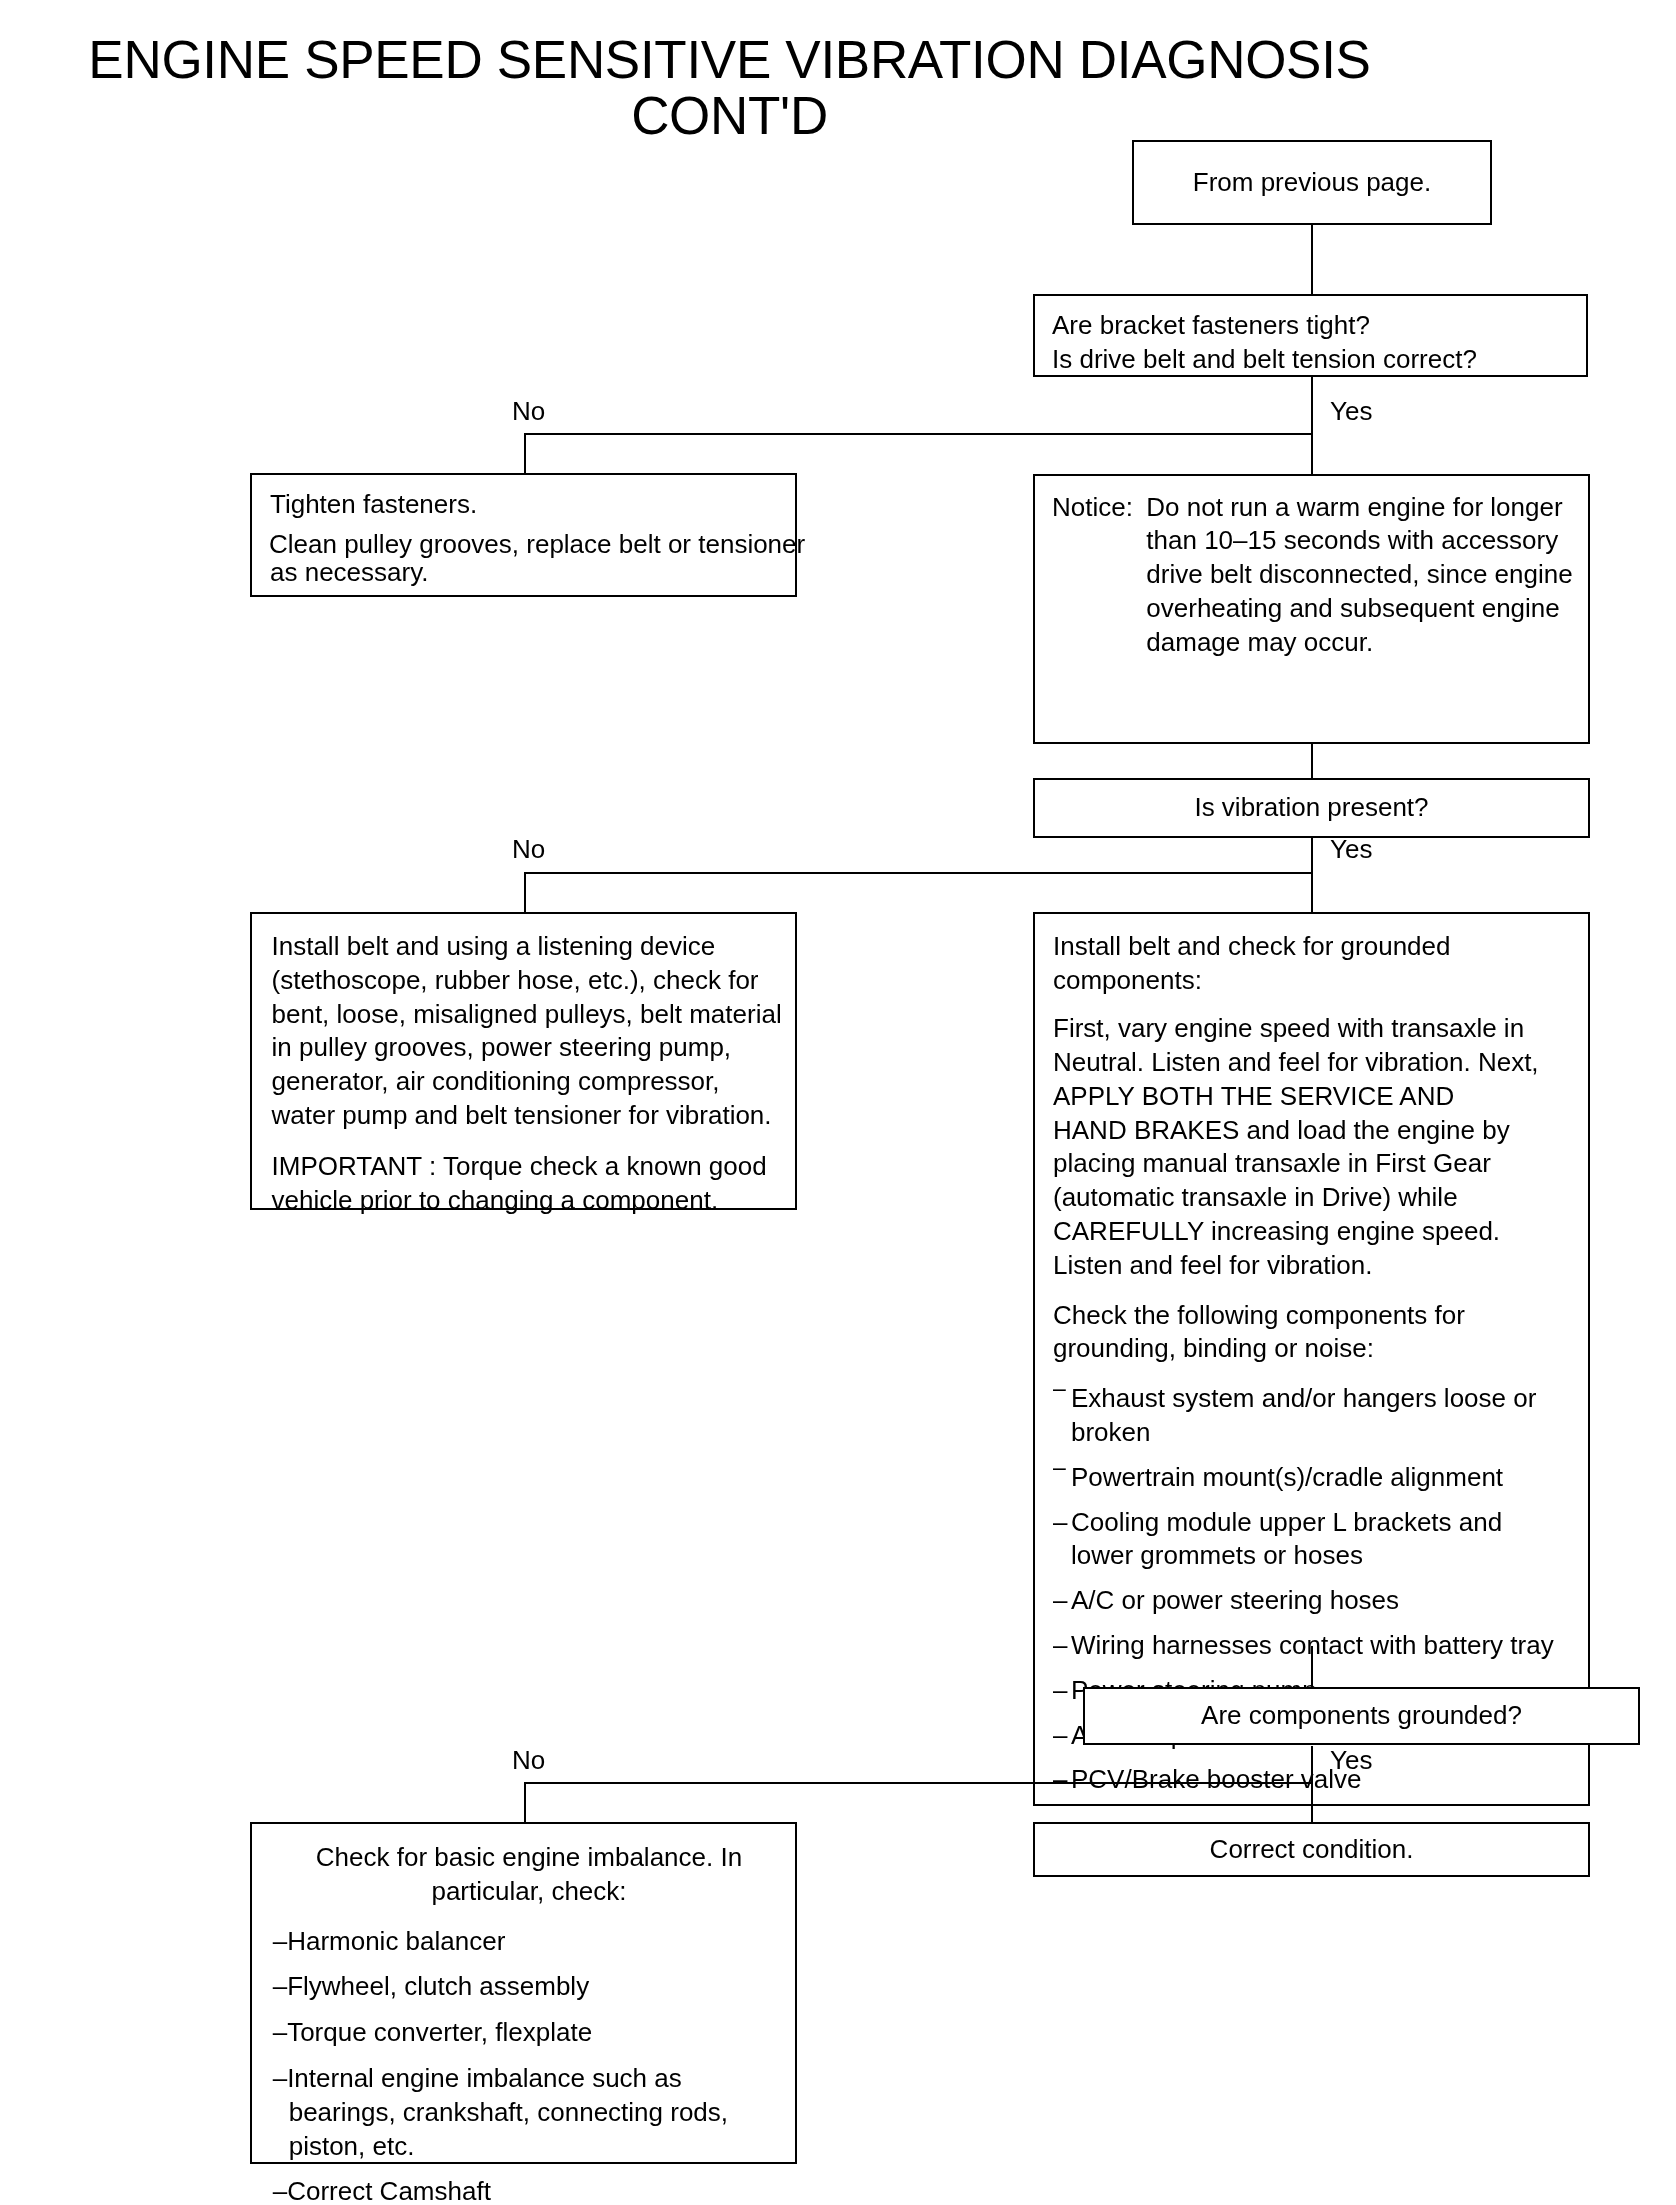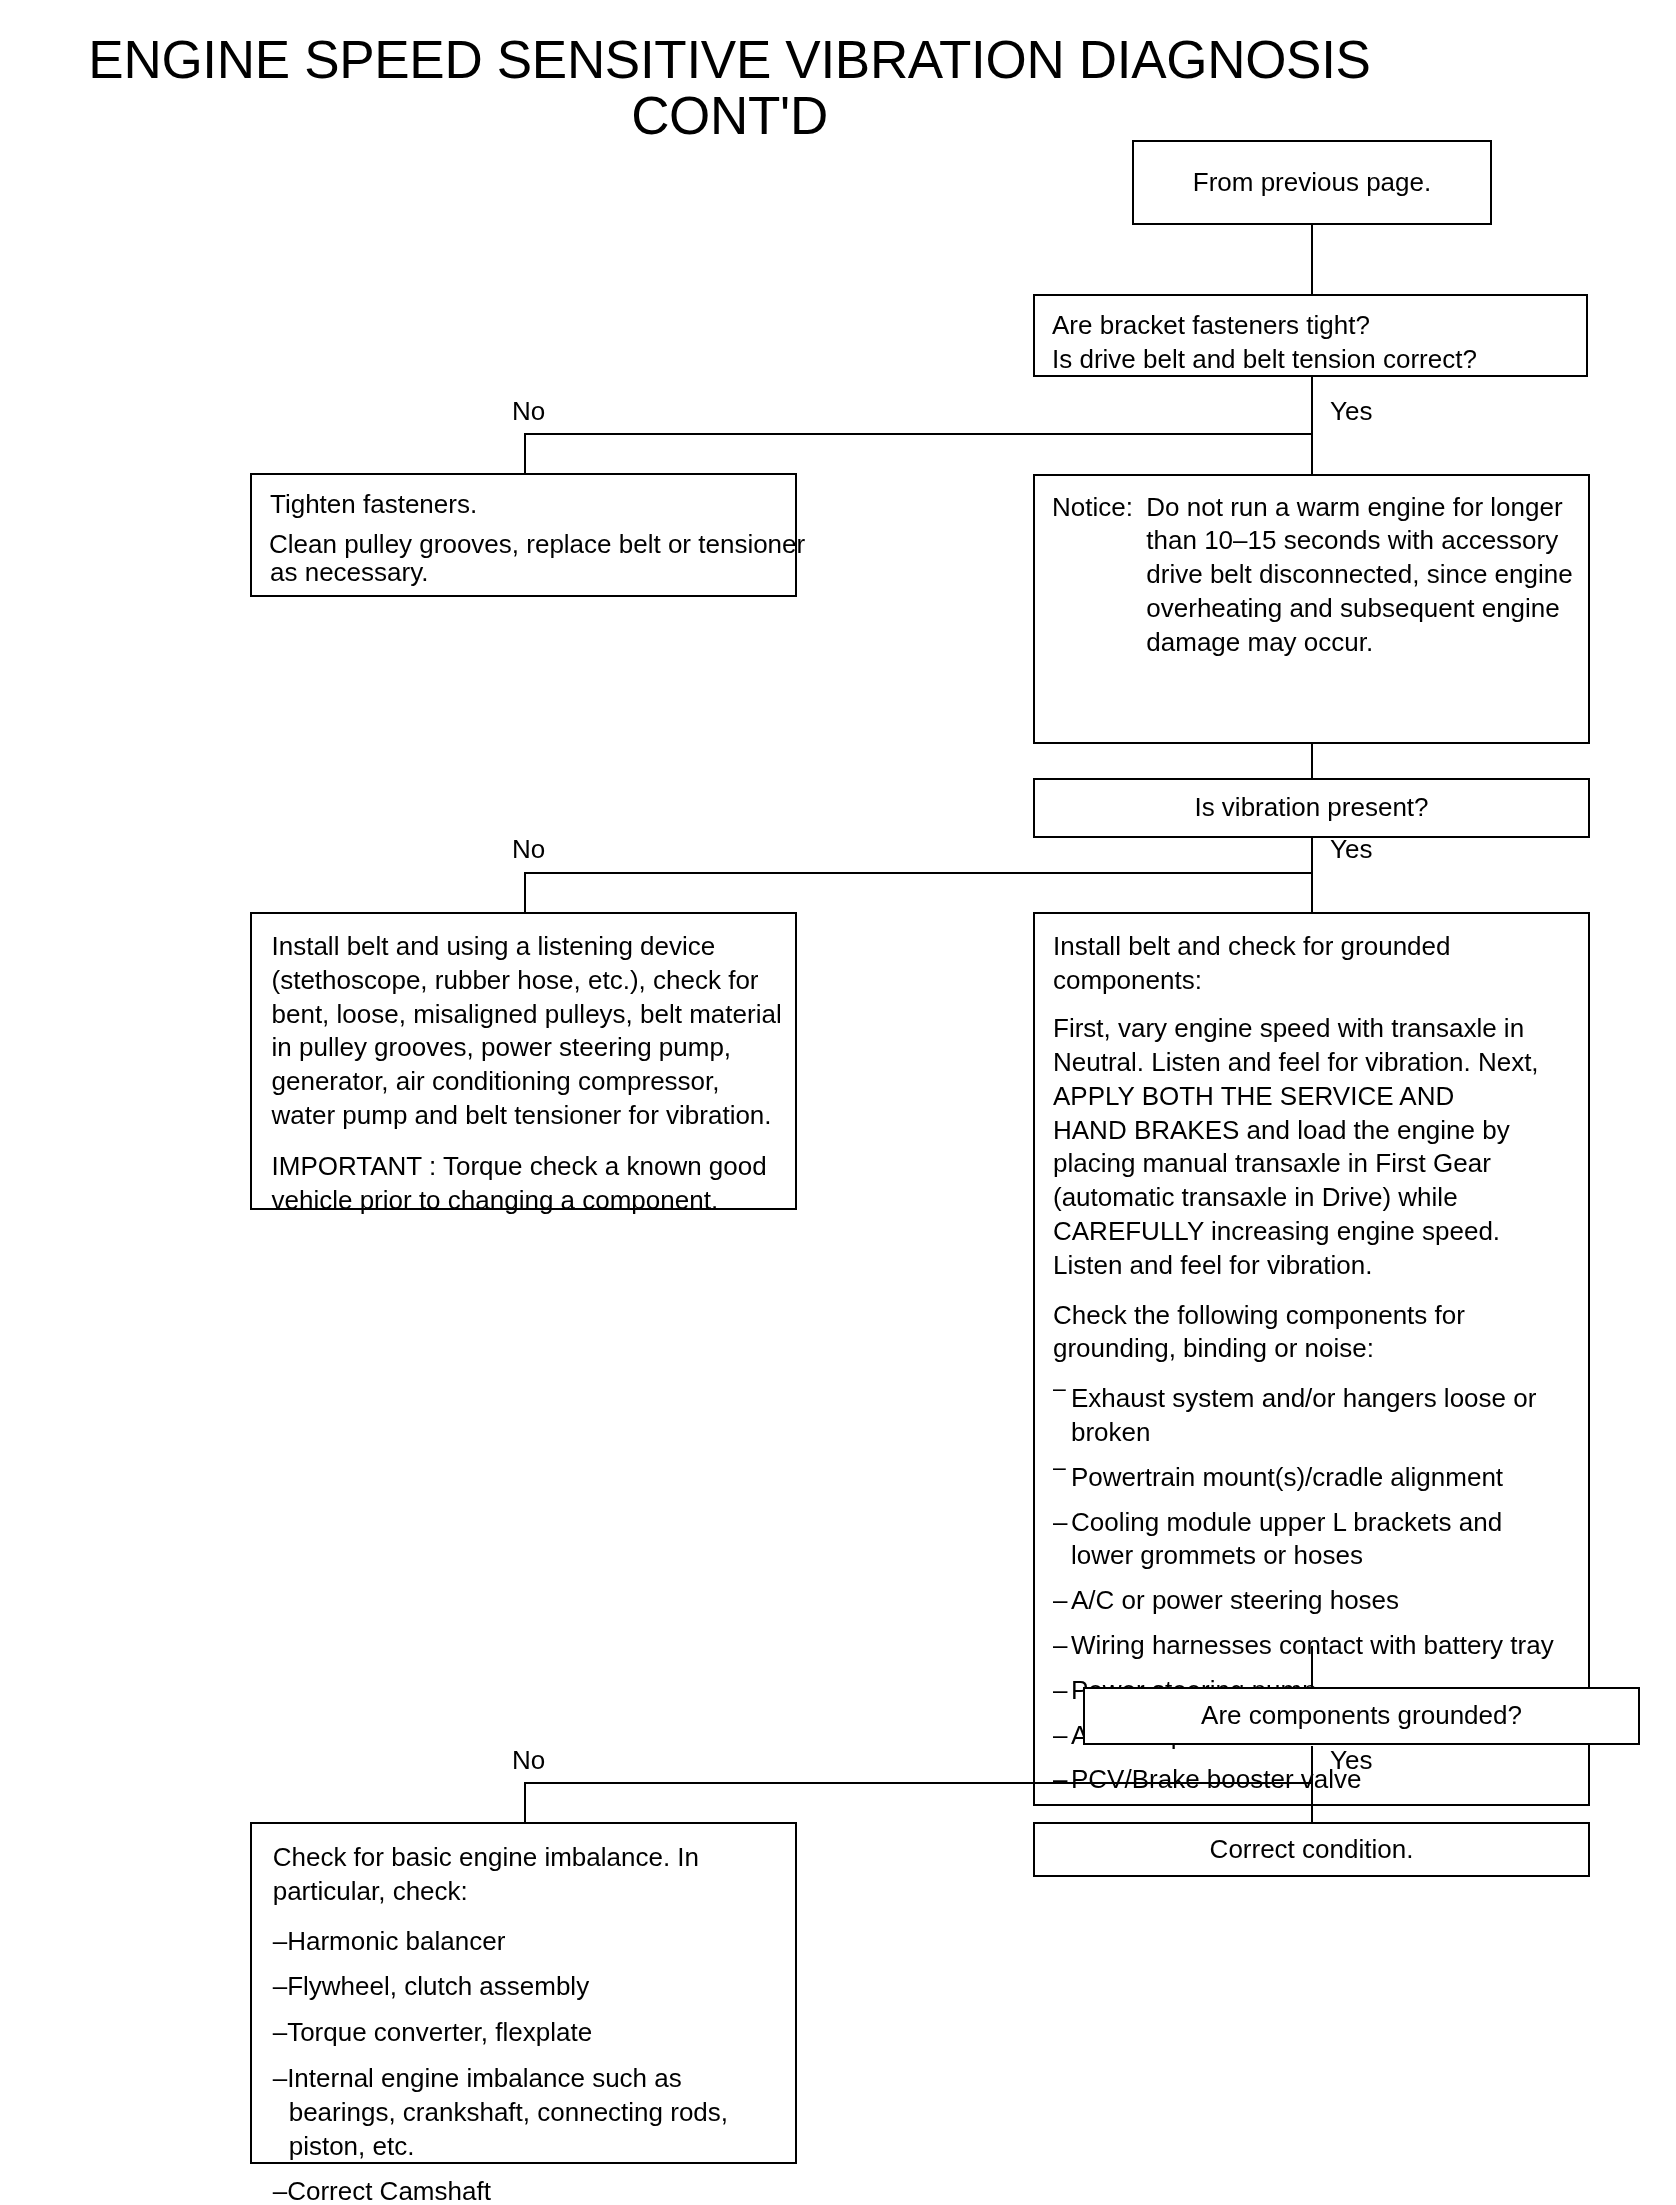--- a/index.html
+++ b/index.html
@@ -284,21 +284,21 @@
   <div class="branch-label" style="left:1330px; top:1747px;">Yes</div>
 
   <div class="node center" style="left:1033px; top:1822px; width:557px; height:55px;">
     <div class="inner">
       <div class="centered-text">Correct condition.</div>
     </div>
   </div>
 
   <div class="node" style="left:250px; top:1822px; width:547px; height:342px;">
     <div class="inner" style="padding:17px 9.7px 0 20.7px;">
-      <div class="para" style="">Check for basic engine imbalance. In
+      <div class="para" style="text-align:center;">Check for basic engine imbalance. In
 particular, check:</div>
       <ul class="dlist" id="imbalance-items">
           <li><span class="lead">–Harmonic balancer</span></li>
           <li><span class="lead">–Flywheel, clutch assembly</span></li>
           <li><span class="lead">–Torque converter, flexplate</span></li>
           <li><span class="lead">–Internal engine imbalance such as
   bearings, crankshaft, connecting rods,
   piston, etc.</span></li>
           <li><span class="lead">–Correct Camshaft</span></li>
         </ul>

